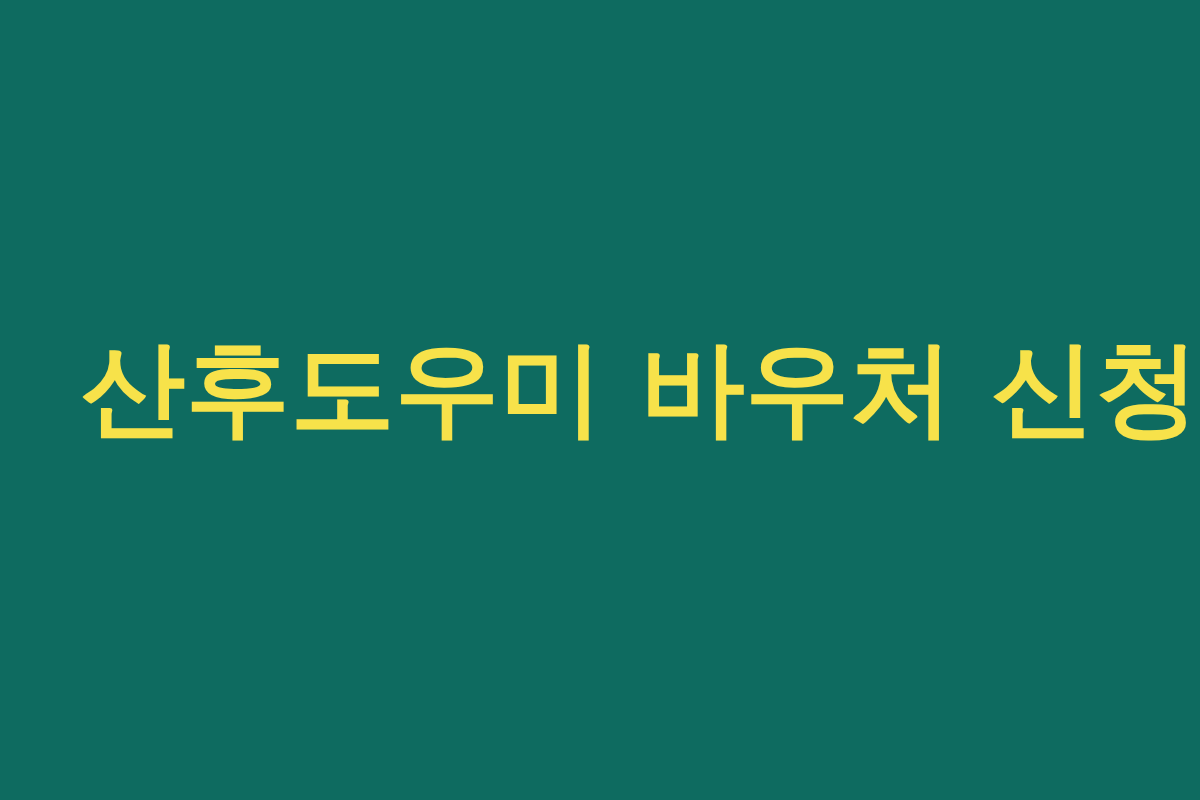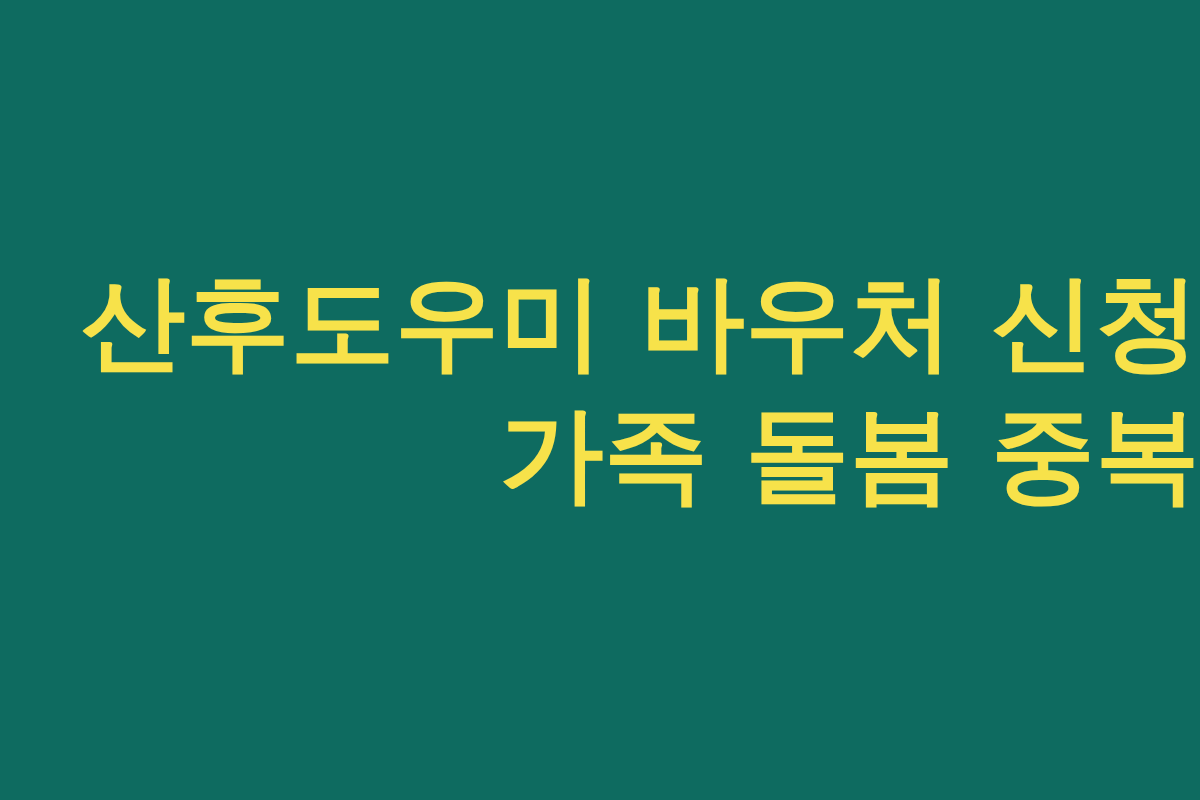--- a/index.html
+++ b/index.html
@@ -58,17 +58,16 @@
 </style>
 </head>
 <body>
 
 <div class="banner">
 
   <div class="headline-block">
 
     <span class="headline-line line-1">산후도우미 바우처 신청</span>
 
-    <span class="headline-line line-2">가족 돌봄 중복</span>
 
   </div>
 
 </div>
 
 </body></html>

